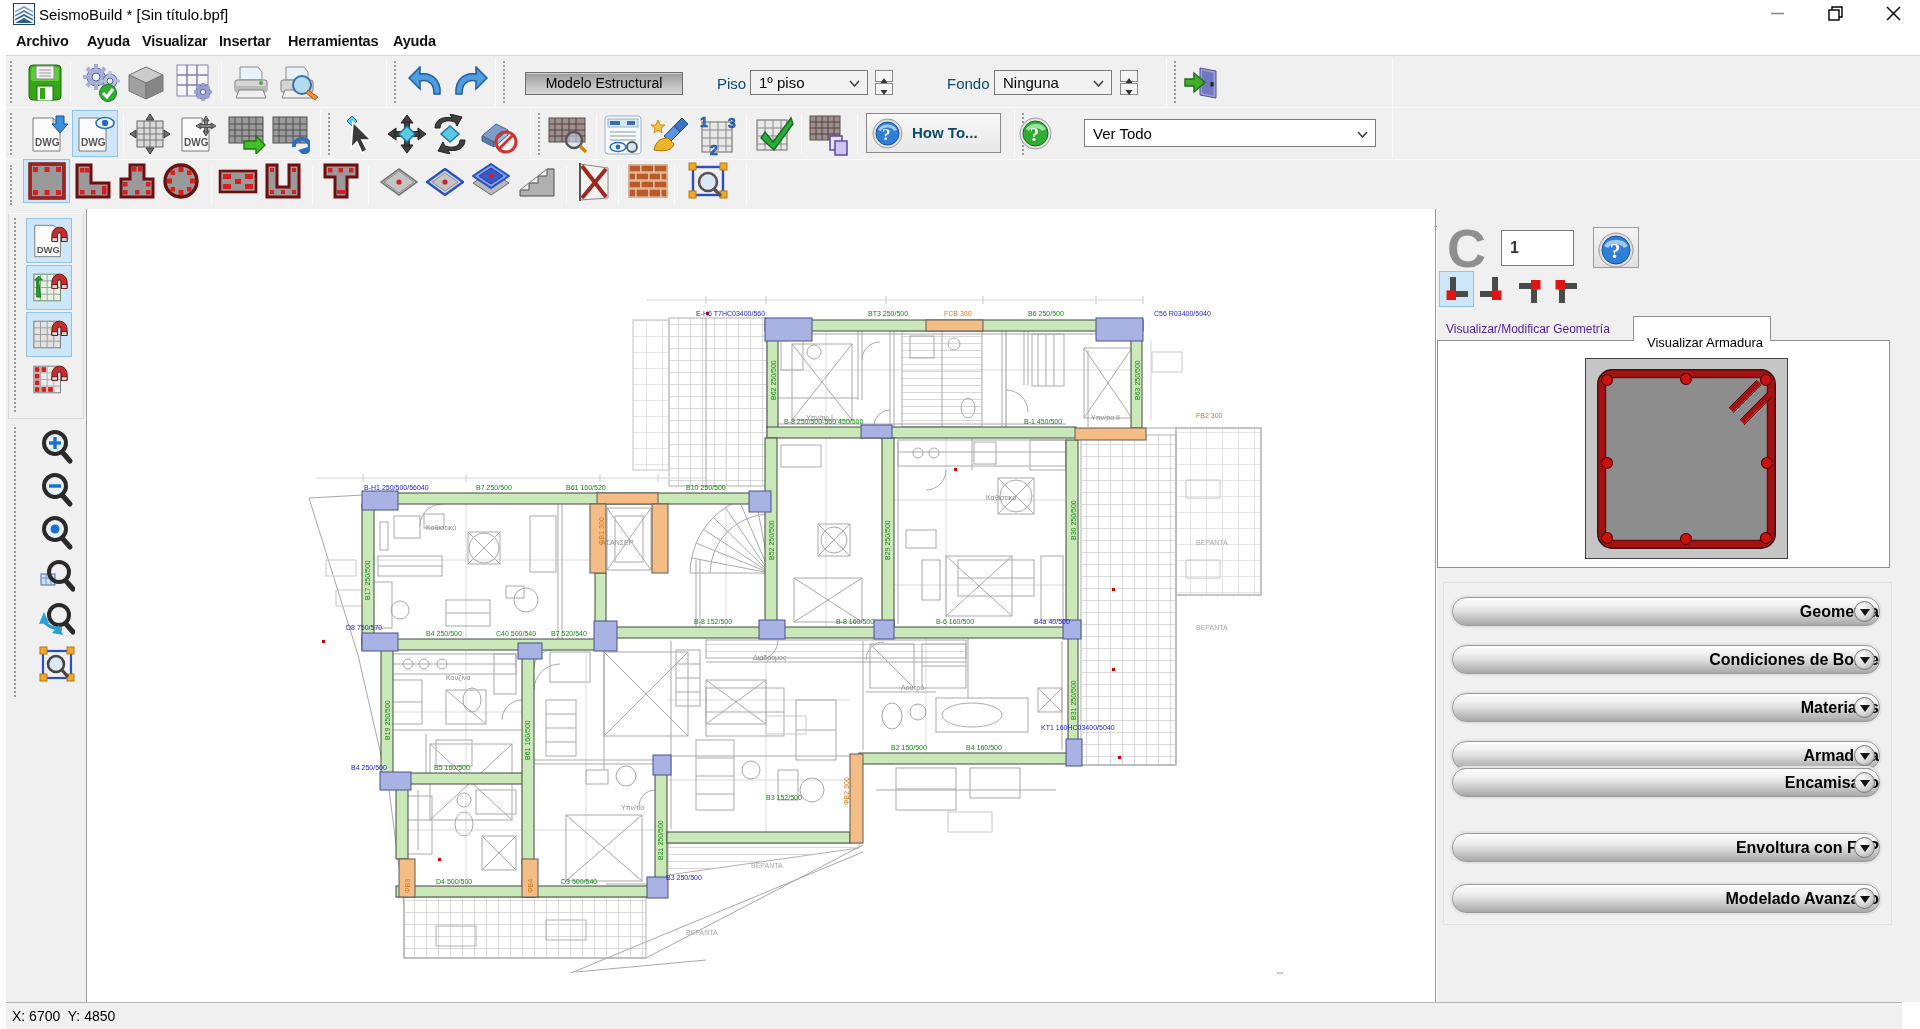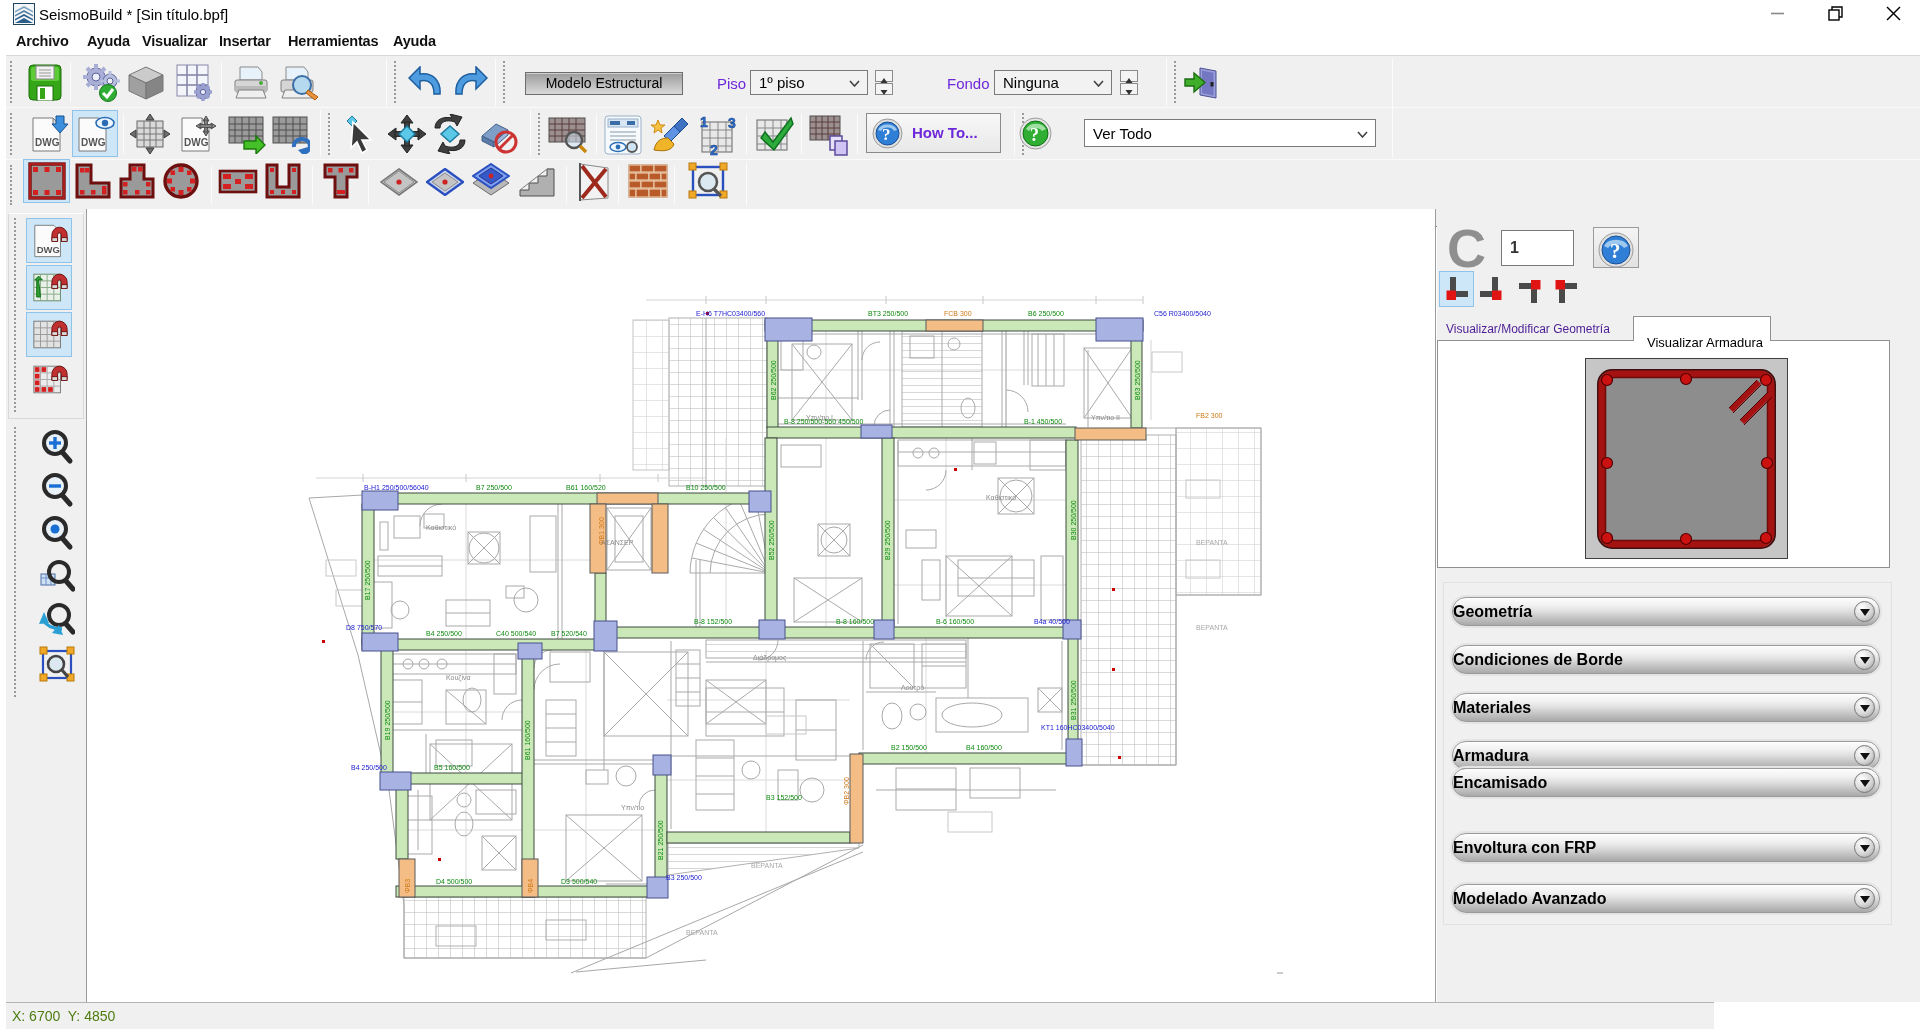--- a/index.html
+++ b/index.html
@@ -19,29 +19,29 @@
 .hsep{position:absolute;left:0;width:1920px;height:1px;background:#cdcdcd;border-bottom:1px solid #fafafa;}
 .sel{background:#cde7f9;border:1px solid #90c3e9;}
 .ico{position:absolute;}
 
 #sidebar{left:0;top:209px;width:81px;height:793px;background:#f0f0f0;border-right:1px solid #9c9c9c;}
 
 #canvas{left:81px;top:209px;width:1349px;height:793px;background:#ffffff;border-right:1px solid #9c9c9c;}
 
 #rpanel{left:1431px;top:209px;width:489px;height:793px;background:#f0f0f0;}
 
-#statusbar{left:0;top:1002px;width:1708px;height:27px;background:#f0f0f0;border-top:1px solid #b4b4b4;font-size:14px;color:#4d7c0f;padding-left:12px;}
+#statusbar{left:0;top:1002px;width:1896px;height:27px;background:#f0f0f0;border-top:1px solid #b4b4b4;font-size:14px;color:#000000;padding-left:12px;}
 
 .combo{position:absolute;background:#f2f2f2;border:1px solid #7a7a7a;font-size:15px;color:#000;}
 .combo .txt{position:absolute;left:8px;top:3px;}
 .chev{position:absolute;width:11px;height:7px;}
 .spin{position:absolute;width:18px;height:25px;}
 .spin .b{position:absolute;left:0;width:18px;height:12px;background:#f4f4f4;border:1px solid #8a8a8a;}
-.lbl{position:absolute;font-size:15px;color:#6d28d9;}
-.accbtn{position:absolute;left:15px;width:428px;height:29px;border-radius:14px;border:1px solid #9a9a9a;background:linear-gradient(180deg,#fdfdfd 0%,#f0f0f0 30%,#dcdcdc 52%,#bdbdbd 80%,#a9a9a9 100%);box-shadow:0 0 0 2px #e4e4e4, inset 0 1px 0 #ffffff;text-align:left;font-size:16px;font-weight:700;color:#000;line-height:28px;}
+.lbl{position:absolute;font-size:15px;color:#0c4a6e;}
+.accbtn{position:absolute;left:15px;width:428px;height:29px;border-radius:14px;border:1px solid #9a9a9a;background:linear-gradient(180deg,#fdfdfd 0%,#f0f0f0 30%,#dcdcdc 52%,#bdbdbd 80%,#a9a9a9 100%);box-shadow:0 0 0 2px #e4e4e4, inset 0 1px 0 #ffffff;text-align:right;font-size:16px;font-weight:700;color:#000;line-height:28px;}
 .accbtn .dd{position:absolute;right:4px;top:3px;width:21px;height:21px;border-radius:50%;background:radial-gradient(circle at 35% 30%,#ffffff,#d8d8d8 55%,#9a9a9a);border:1px solid #777;}
 .accbtn .dd:after{content:"";position:absolute;left:5px;top:7px;width:0;height:0;border-left:5px solid transparent;border-right:5px solid transparent;border-top:7px solid #111;}
 </style>
 </head>
 <body>
 <div id="app">
 
   <div class="abs" id="titlebar">
     <svg class="abs" style="left:7px;top:3px" width="22" height="22" viewBox="0 0 22 22">
       <rect x="0.5" y="0.5" width="21" height="21" fill="#f2f6fa" stroke="#20455f"></rect>

